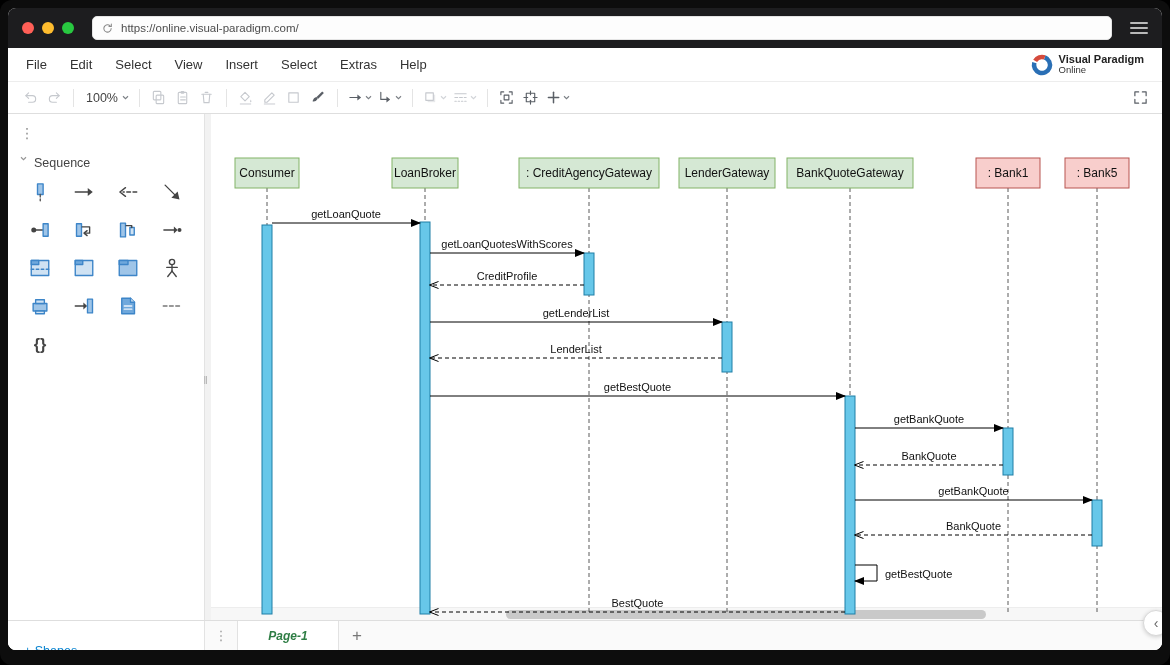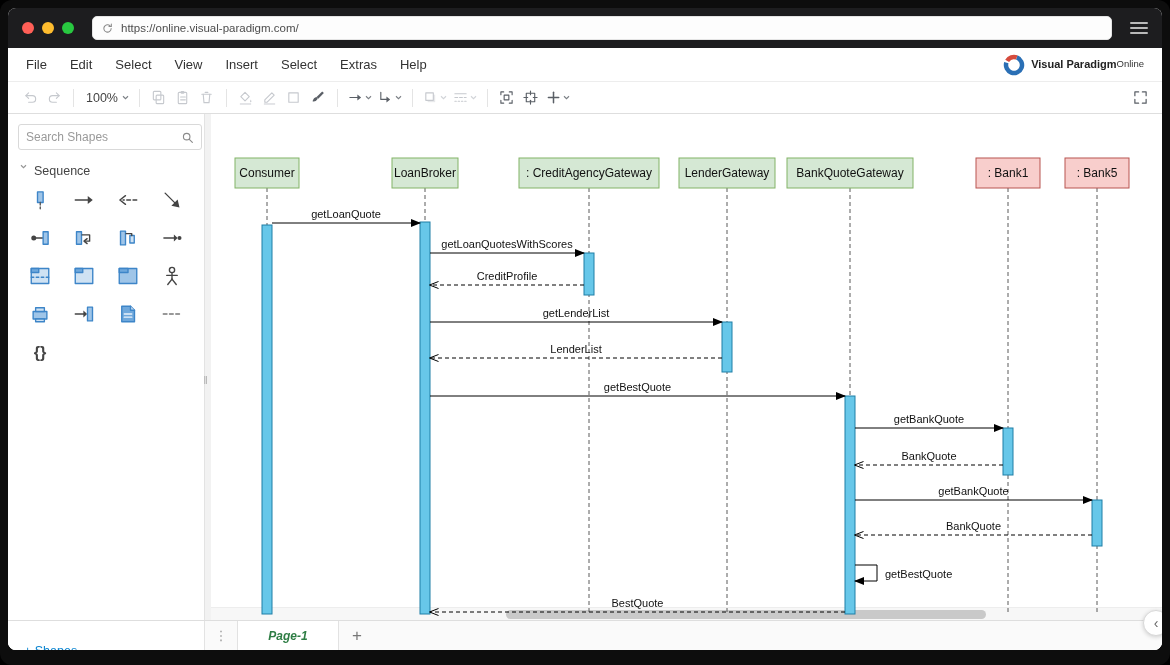--- a/index.html
+++ b/index.html
@@ -24,21 +24,21 @@
   .hamburger { width:18px; display:flex; flex-direction:column; gap:3px; cursor:pointer; }
   .hamburger span { height:2px; background:#b9b9b9; border-radius:1px; }
 
   
   .menubar { height:34px; display:flex; align-items:center; padding:0 18px;
              border-bottom:1px solid #ededed; flex:none; }
   .menu-items { display:flex; gap:23px; }
   .menu-item { font-size:13px; color:#333; cursor:pointer; }
   .logo { margin-left:auto; display:flex; align-items:center; gap:5px; }
   .logo svg { width:24px; height:24px; }
-  .logo-text { display:flex; line-height:1.05; }
+  .logo-text { display:flex; flex-direction:column; line-height:1.05; }
   .logo-l1 { font-size:11px; font-weight:bold; color:#222; }
   .logo-l2 { font-size:9.5px; color:#333; }
 
   
   .toolbar { height:32px; display:flex; align-items:center; padding:0 10px;
              border-bottom:1px solid #dedede; flex:none; }
   .tgroup { display:flex; align-items:center; }
   .sep { width:1px; height:18px; background:#e4e4e4; margin:0 7px; }
   .tbtn { height:24px; min-width:24px; display:flex; align-items:center;
           justify-content:center; gap:2px; padding:0 3px; color:#5a5f66;
@@ -305,27 +305,20 @@
       <div class="toolbar-right tbtn">
         <svg class="ic" viewBox="0 0 16 16" fill="none" stroke="currentColor" stroke-width="1.3" stroke-linecap="round" stroke-linejoin="round">
           <path d="M2 6 V2 h4 M10 2 h4 v4 M14 10 v4 h-4 M6 14 H2 v-4"></path>
         </svg>
       </div>
     </div>
 
     <div class="content">
       <aside class="sidebar">
         <div class="search-row">
-          <div class="searchbox">
-            <input type="text" placeholder="Search Shapes" style="">
-            <svg class="ic" viewBox="0 0 16 16" fill="none" stroke="currentColor" stroke-width="1.4" stroke-linecap="round">
-              <circle cx="7" cy="7" r="4"></circle>
-                <line x1="10.2" y1="10.2" x2="14" y2="14"></line>
-            </svg>
-          </div>
           <span class="vdots">⋮</span>
         </div>
         <div class="section-header">
           <svg class="caret" viewBox="0 0 8 6" fill="none" stroke="currentColor" stroke-width="1.3">
               <path d="M1 1.5 L4 4.5 L7 1.5"></path>
             </svg>
           <span>Sequence</span>
         </div>
         <div class="palette" id="palette">
             <div class="pcell">

